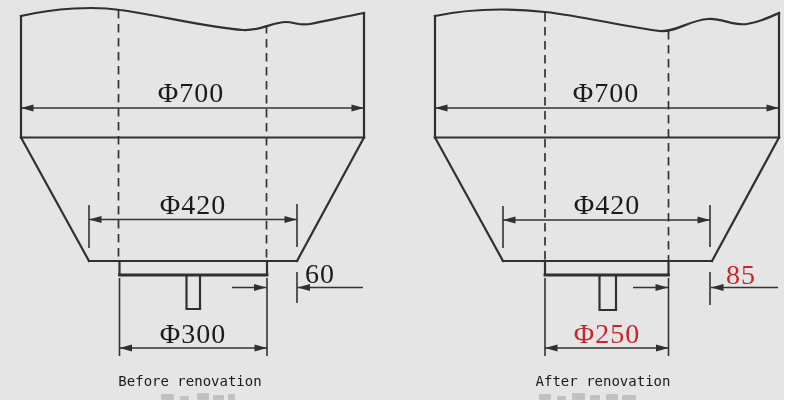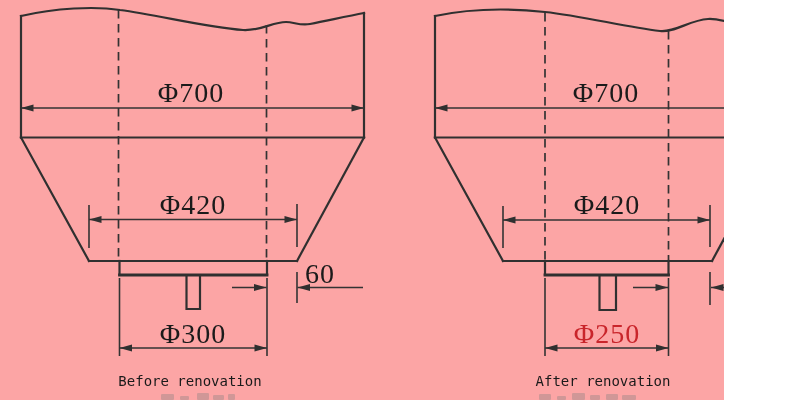--- a/index.html
+++ b/index.html
@@ -1,16 +1,16 @@
 <!DOCTYPE html>
 <html><head>
 <meta charset="utf-8">
 <style>
   html,body{margin:0;padding:0;background:#ffffff;}
-  .canvas{position:relative;width:724px;height:400px;background:#fca5a5;overflow:hidden;
+  .canvas{position:relative;width:784px;height:400px;background:#e5e5e5;overflow:hidden;
           font-family:"Liberation Sans",sans-serif;}
   svg{display:block;}
   .outline{fill:none;stroke:#303030;stroke-width:2.2;stroke-linecap:square;stroke-linejoin:miter;}
   .outline-thick{fill:none;stroke:#303030;stroke-width:2.8;stroke-linecap:square;}
   .dashline{fill:none;stroke:#333333;stroke-width:1.7;stroke-dasharray:8.5 5.5;}
   .dimline{fill:none;stroke:#333333;stroke-width:1.6;stroke-linecap:butt;}
   .dimtext{font-family:"Liberation Serif",serif;font-size:28px;fill:#1b1b1b;letter-spacing:1px;}
   .dimtext.red{fill:#c9252b;}
   .caption{font-family:"DejaVu Sans Mono",monospace;font-size:14px;fill:#1a1a1a;}
   .cropmark{fill:#7d7d7d;opacity:0.35;}

